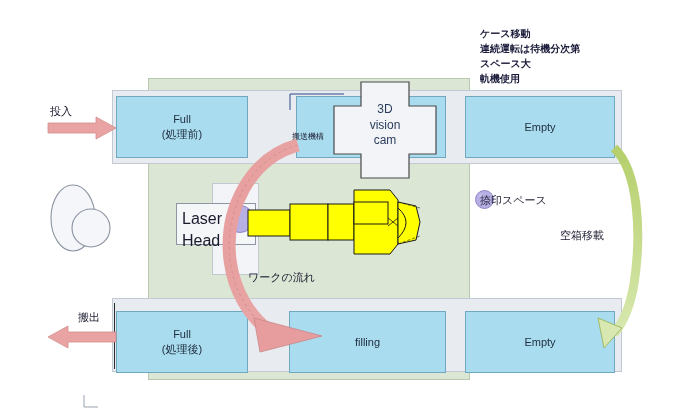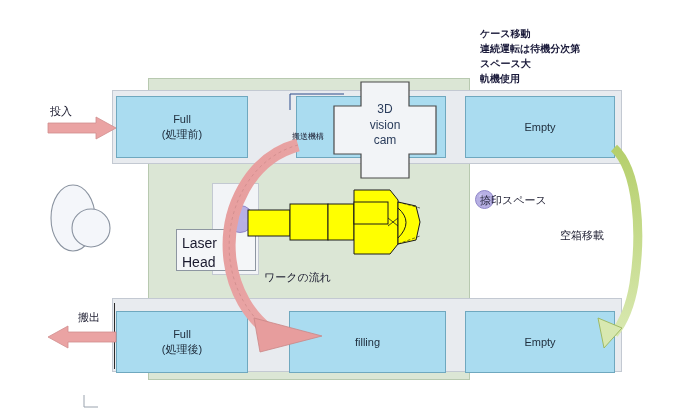--- a/index.html
+++ b/index.html
@@ -69,26 +69,25 @@
     font-size: 8px;
     color: #1a1a2e;
     white-space: nowrap;
     margin-top: 37px;
   }
 
   
   .laser-plate {
     background: #f4f6f8;
     border: 1px solid #8d96a1;
-    font-size: 14px;
+    font-size: 16px;
     color: #1a1a2e;
     line-height: 1.35;
     padding: 4px 5px;
     box-sizing: border-box;
-    margin-top: 26px;
   }
 
   
   .vision-text {
     font-size: 12px;
     color: #2b3d5c;
     text-align: center;
     line-height: 1.3;
   }
 
@@ -190,21 +189,21 @@
       </linearGradient>
     </defs>
     <path d="M88 5
              C 40 18, 14 70, 20 120
              C 24 152, 40 176, 58 190" fill="none" stroke="url(#pinkgrad)" stroke-width="13" stroke-linecap="butt"></path>
     <path d="M88 5 C 40 18, 14 70, 20 120 C 24 152, 40 176, 58 190" fill="none" stroke="#c98787" stroke-width="0.8" stroke-dasharray="3 3" opacity="0.85"></path>
 
     <path d="M44 178 L112 196 L50 212 Z" fill="#e79d9d" stroke="#c98787" stroke-width="0.8"></path>
   </svg>
 
-  <div class="abs jp-label" style="left:264px; top:270px;text-align:center;">ワークの流れ</div>
+  <div class="abs jp-label" style="left:248px; top:270px;text-align:center;">ワークの流れ</div>
 
   <svg class="abs" style="left:586px; top:142px;" width="70" height="212" viewBox="0 0 70 212">
     <defs>
       <linearGradient id="greengrad" x1="0" y1="0" x2="0" y2="1">
         <stop offset="0%" stop-color="#b5cf6b"></stop>
         <stop offset="100%" stop-color="#d8e8b0"></stop>
       </linearGradient>
     </defs>
     <path d="M28 6 C 52 28, 56 90, 48 142 C 44 166, 36 182, 28 192" fill="none" stroke="url(#greengrad)" stroke-width="9" stroke-linecap="butt"></path>
     <path d="M12 176 L36 186 L18 206 Z" fill="#d8e8b0" stroke="#9ab65a" stroke-width="0.9"></path>

